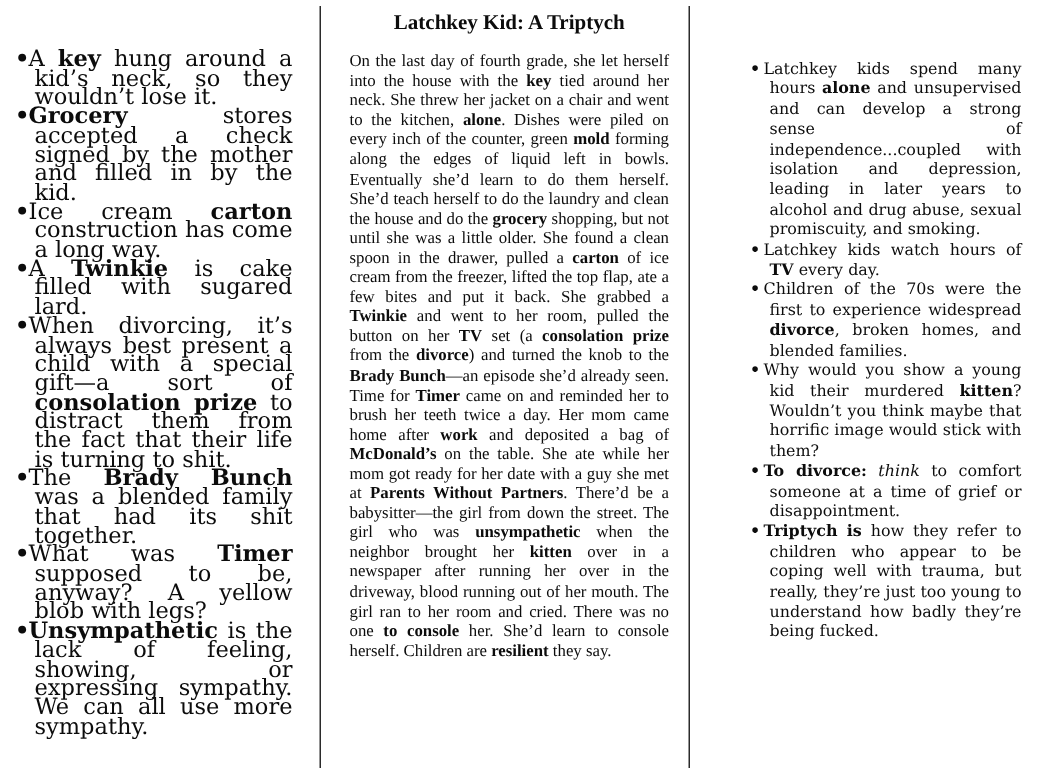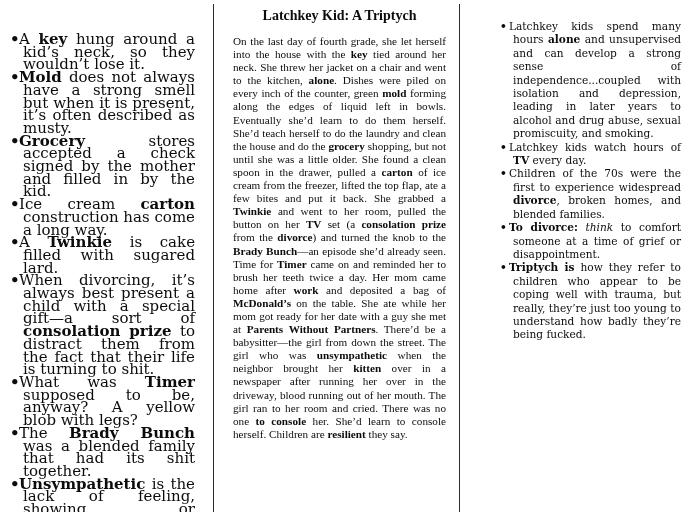--- a/index.html
+++ b/index.html
@@ -33,21 +33,21 @@
   }
   .col-left {
     left: 9px;
     top: 33px;
     width: 186px;
     font-size: 15px;
     line-height: 12.7px;
   }
   .col-right {
     left: 499px;
-    top: 20px;
+    top: 40px;
     width: 182px;
     font-size: 10.6px;
     line-height: 13.4px;
   }
   ul.bullet-list {
     list-style: none;
     margin: 0;
     padding: 0;
   }
   ul.bullet-list li {
@@ -93,39 +93,39 @@
 <body>
 
 <div class="page">
 
   <div class="divider divider-1"></div>
   <div class="divider divider-2"></div>
 
   <div class="col-left">
     <ul class="bullet-list">
       <li>A <b>key</b> hung around a kid’s neck, so they wouldn’t lose it.</li>
-      <li><b>Mold</b> does not always have a strong smell but when it is present, it’s often described as musty.</li>
       <li><b>Grocery</b> stores accepted a check signed by the mother and filled in by the kid.</li>
       <li>Ice cream <b>carton</b> construction has come a long way.</li>
       <li>A <b>Twinkie</b> is cake filled with sugared lard.</li>
       <li>When divorcing, it’s always best present a child with a special gift—a sort of <b>consolation prize</b> to distract them from the fact that their life is turning to shit.</li>
+      <li>The <b>Brady Bunch</b> was a blended family that had its shit together.</li>
       <li>What was <b>Timer</b> supposed to be, anyway? A yellow blob with legs?</li>
-      <li>The <b>Brady Bunch</b> was a blended family that had its shit together.</li>
       <li><b>Unsympathetic</b> is the lack of feeling, showing, or expressing sympathy. We can all use more sympathy.</li>
     </ul>
   </div>
 
   <div class="col-mid">
     <h1 class="page-title">Latchkey Kid: A Triptych</h1>
     <p class="narrative">On the last day of fourth grade, she let herself into the house with the <b>key</b> tied around her neck. She threw her jacket on a chair and went to the kitchen, <b>alone</b>. Dishes were piled on every inch of the counter, green <b>mold</b> forming along the edges of liquid left in bowls. Eventually she’d learn to do them herself. She’d teach herself to do the laundry and clean the house and do the <b>grocery</b> shopping, but not until she was a little older. She found a clean spoon in the drawer, pulled a <b>carton</b> of ice cream from the freezer, lifted the top flap, ate a few bites and put it back. She grabbed a <b>Twinkie</b> and went to her room, pulled the button on her <b>TV</b> set (a <b>consolation prize</b> from the <b>divorce</b>) and turned the knob to the <b>Brady Bunch</b>—an episode she’d already seen. Time for <b>Timer</b> came on and reminded her to brush her teeth twice a day. Her mom came home after <b>work</b> and deposited a bag of <b>McDonald’s</b> on the table. She ate while her mom got ready for her date with a guy she met at <b>Parents Without Partners</b>. There’d be a babysitter—the girl from down the street. The girl who was <b>unsympathetic</b> when the neighbor brought her <b>kitten</b> over in a newspaper after running her over in the driveway, blood running out of her mouth. The girl ran to her room and cried. There was no one <b>to console</b> her. She’d learn to console herself. Children are <b>resilient</b> they say.</p>
   </div>
 
   <div class="col-right">
     <ul class="bullet-list">
       <li>Latchkey kids spend many hours <b>alone</b> and unsupervised and can develop a strong sense of independence...coupled with isolation and depression, leading in later years to alcohol and drug abuse, sexual promiscuity, and smoking.</li>
       <li>Latchkey kids watch hours of <b>TV</b> every day.</li>
       <li>Children of the 70s were the first to experience widespread <b>divorce</b>, broken homes, and blended families.</li>
+      <li>Why would you show a young kid their murdered <b>kitten</b>? Wouldn’t you think maybe that horrific image would stick with them?</li>
       <li><b>To divorce:</b> <i>think</i> to comfort someone at a time of grief or disappointment.</li>
       <li><b>Triptych is</b> how they refer to children who appear to be coping well with trauma, but really, they’re just too young to understand how badly they’re being fucked.</li>
     </ul>
   </div>
 
 </div>
 
 </body></html>

